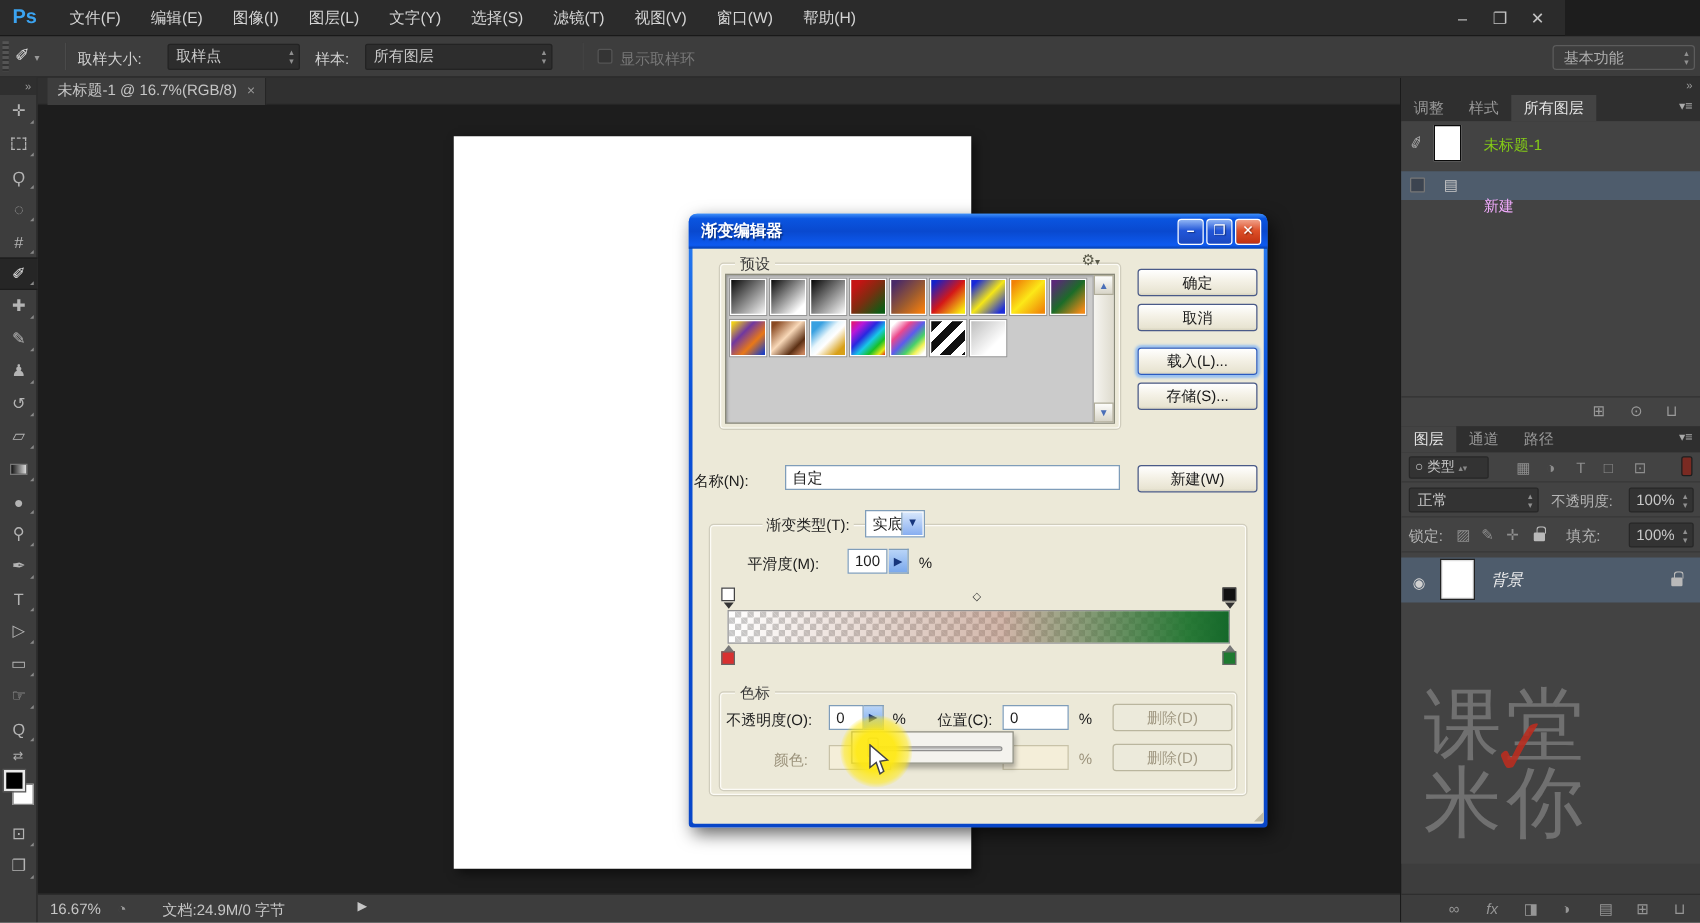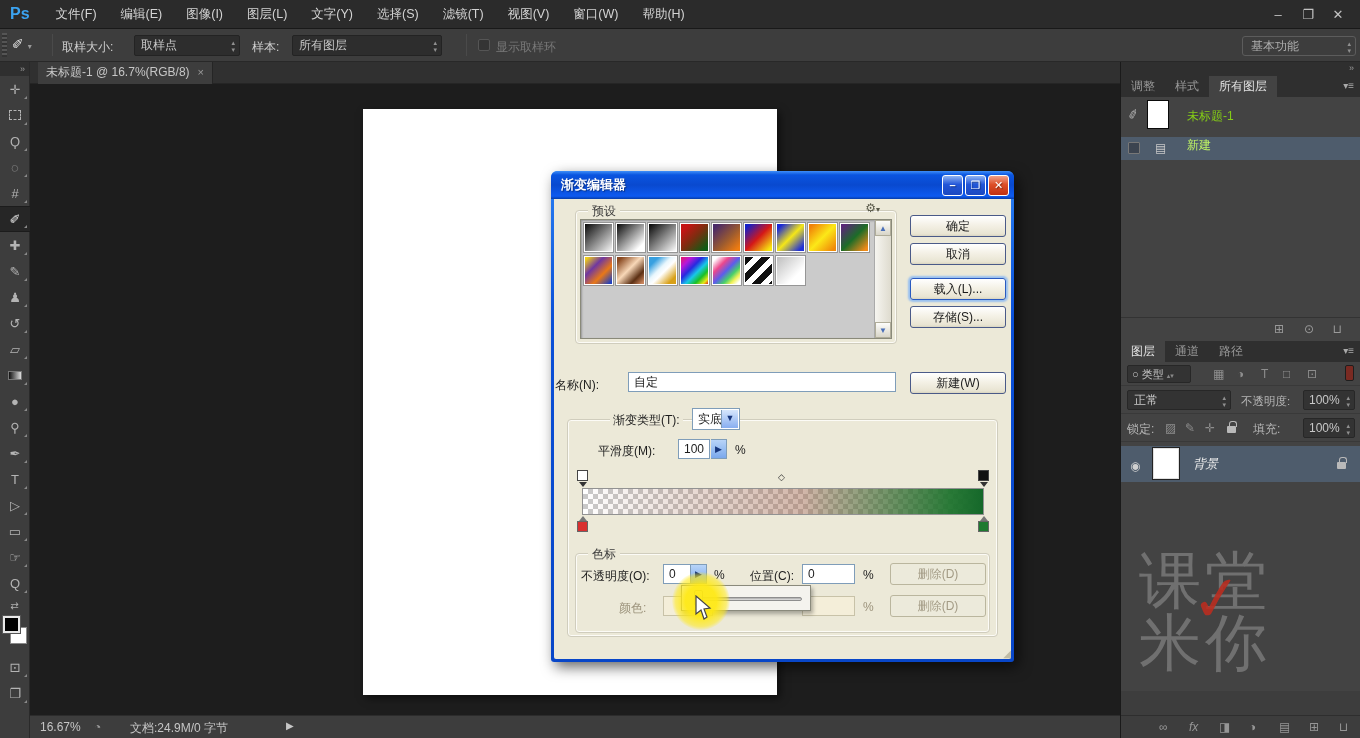--- a/index.html
+++ b/index.html
@@ -1,20 +1,20 @@
 <!DOCTYPE html>
 <html><head>
 <meta charset="utf-8">
 <style>
   *{box-sizing:border-box;margin:0;padding:0}
   body{font-family:"Liberation Sans","DejaVu Sans",sans-serif}
   #app{position:relative;width:1360px;height:738px;background:#1d1d1d;overflow:hidden;font-size:12px}
   .f{position:absolute}
   
-  .menubar{position:absolute;left:0;top:0;width:1360px;height:29px;background:#2b2b2b;border-bottom:1px solid #191919;display:flex;align-items:center;z-index:5}
+  .menubar{position:absolute;left:0;top:0;width:1252px;height:29px;background:#2b2b2b;border-bottom:1px solid #191919;display:flex;align-items:center;z-index:5}
   .ps-logo{color:#3ba3f0;font-weight:bold;font-size:16px;padding:0 14px 0 10px;letter-spacing:0}
   .menus{display:flex;height:29px}
   .menu-item{color:#d4d4d4;font-size:12.5px;padding:0 12px;line-height:29px;cursor:default}
   .win-controls{position:absolute;right:10px;top:0;height:29px;display:flex;align-items:center;gap:6px}
   .win-controls span{width:24px;text-align:center;color:#c2c2c2;font-size:13px}
   .optionsbar{position:absolute;left:0;top:29px;width:1360px;height:33px;background:#3d3d3d;border-bottom:1px solid #282828;z-index:5}
   .grip{position:absolute;left:2px;top:4px;width:5px;height:24px;background:repeating-linear-gradient(180deg,#555 0 2px,#333 2px 4px)}
   .olabel{position:absolute;top:10px;color:#cfcfcf}
   .olabel.dis{color:#787878}
   .dcombo{position:absolute;top:6px;height:21px;background:#2d2d2d;border:1px solid #232323;border-radius:2px;color:#c8c8c8;line-height:19px;padding:0 6px}
@@ -52,21 +52,21 @@
   .ptab.active{background:#434343;color:#e2e2e2}
   .pmenu{position:absolute;right:6px;top:4px;color:#aaa;font-size:10px}
   .history{position:relative;height:244px;background:#434343}
   .hrow1{position:relative;height:38px}
   .hsrc{position:absolute;left:7px;top:10px;color:#b0b0b0;font-size:13px;transform:rotate(-15deg)}
   .hthumb{position:absolute;left:26px;top:3px;width:22px;height:29px;background:#fff;border:1px solid #0a0a0a}
   .hname{position:absolute;left:66px;top:11px;color:#84cc16}
   .hrow2{position:absolute;left:0;top:40px;width:100%;height:23px;background:#4e5c6c}
   .hchk{position:absolute;left:7px;top:5px;width:12px;height:12px;border:1px solid #777;background:#3c4450;border-radius:1px}
   .hdoc{position:absolute;left:34px;top:4px;color:#c8c8c8;font-size:12px}
-  .hlabel{position:absolute;left:66px;top:0;color:#bef264}
+  .hlabel{position:absolute;left:66px;top:20px;color:#f0abfc}
   .hbottom{position:absolute;bottom:0;width:100%;height:24px;border-top:1px solid #333;color:#9a9a9a}
   .hbottom span{position:absolute;top:4px;font-size:12px}
   .layerspanel{position:relative;height:329px;background:#434343}
   .lrow{position:relative;border-bottom:1px solid #393939}
   .scombo{background:#333;border:1px solid #272727;border-radius:2px;color:#c8c8c8;position:absolute}
   .llab{color:#b5b5b5;position:absolute}
   .licon{color:#8e8e8e;position:absolute;font-size:12px}
   .toggle{position:absolute;right:6px;top:3px;width:9px;height:16px;background:#7a2a22;border:1px solid #1e1e1e;border-radius:2px}
   .lock{position:absolute;width:9px;height:7px;background:#b9b9b9;border-radius:1px}
   .lock::before{content:'';position:absolute;left:1.5px;top:-5px;width:6px;height:5px;border:1.5px solid #b9b9b9;border-bottom:none;border-radius:3px 3px 0 0}

